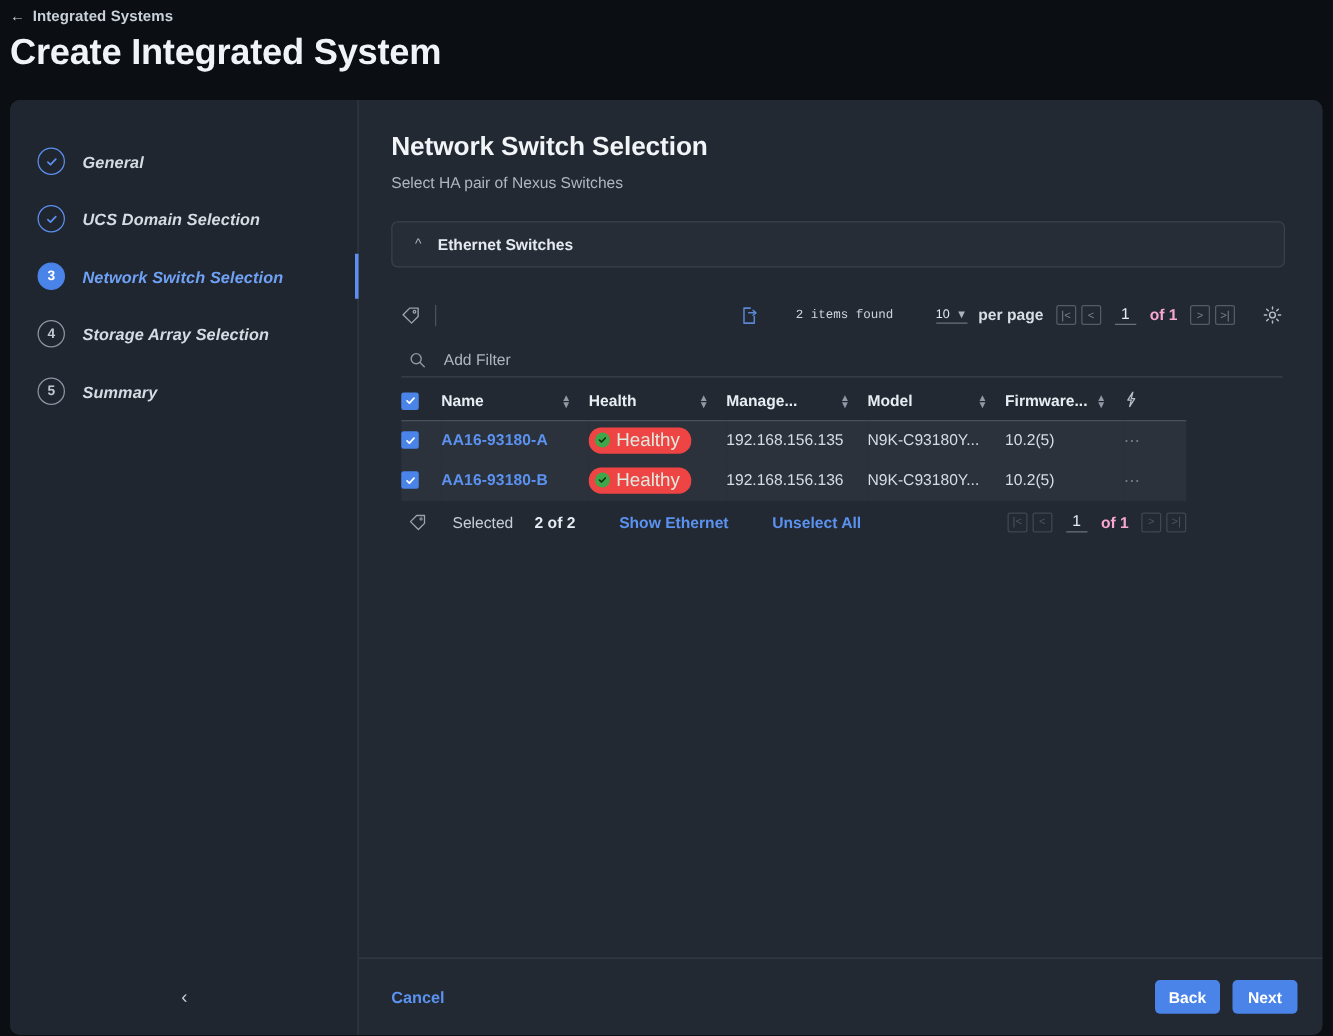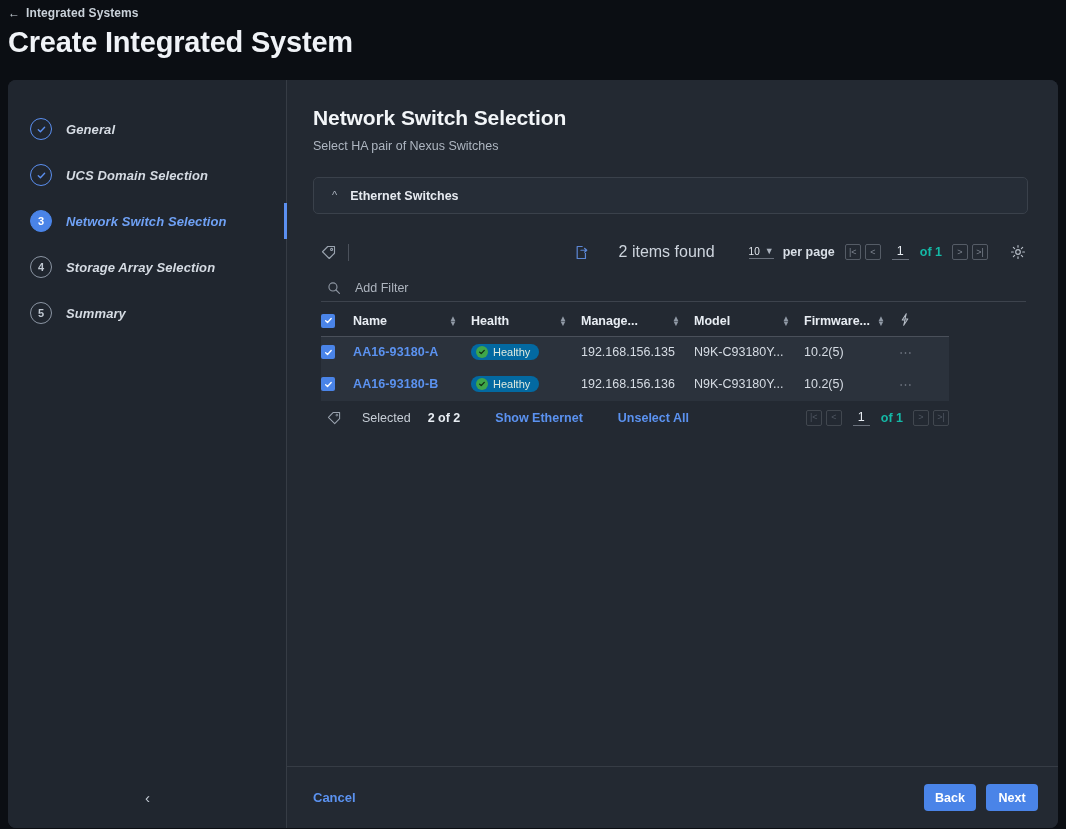--- a/index.html
+++ b/index.html
@@ -170,24 +170,25 @@
   }
   .tb-tag { color: #9aa3af; display: flex; align-items: center; }
   .tb-div {
     width: 1px; height: 17px;
     background: #4b515b;
     margin: 0 10px 0 12px;
   }
   .tb-spacer { flex: 1; }
   .tb-export { color: #5b86d4; display: flex; align-items: center; }
   .items-found {
-    font-size: 16px;
+    font-size: 10px;
     color: #cdd4dd;
     margin-left: 30px;
     white-space: nowrap;
+    font-family: Liberation Mono, monospace;
   }
   .perpage-select {
     display: flex;
     align-items: center;
     gap: 5px;
     margin-left: 34px;
     border-bottom: 1px solid #6a717c;
     padding-bottom: 1px;
     cursor: pointer;
   }
@@ -210,21 +211,21 @@
   }
   .pg-num {
     font-size: 12.5px;
     color: #e7ecf2;
     border-bottom: 1px solid #6a717c;
     min-width: 17px;
     text-align: center;
     margin: 0 7px;
     padding-bottom: 1px;
   }
-  .pg-of { font-size: 12.5px; font-weight: bold; color: #14b8a6; margin-right: 6px; white-space: nowrap; }
+  .pg-of { font-size: 12.5px; font-weight: bold; color: #f9a8d4; margin-right: 6px; white-space: nowrap; }
   .tb-gear { color: #b6bdc7; margin-left: 22px; display: flex; align-items: center; cursor: pointer; }
 
   
   .filter-row {
     display: flex;
     align-items: center;
     gap: 14px;
     height: 28px;
     margin-top: 6px;
     border-bottom: 1px solid #3d434d;
@@ -294,24 +295,24 @@
     color: #5b92f0;
     font-weight: bold;
     cursor: pointer;
     letter-spacing: .1px;
   }
 
   .badge {
     display: inline-flex;
     align-items: center;
     gap: 5px;
-    background: #0369a1;
+    background: #ef4444;
     border-radius: 10px;
     padding: 2px 9px 2px 5px;
-    font-size: 11px;
+    font-size: 15px;
     color: #dfeadf;
     white-space: nowrap;
   }
   .badge-dot {
     width: 12px; height: 12px;
     border-radius: 50%;
     background: #3fa64a;
     display: flex;
     align-items: center;
     justify-content: center;

